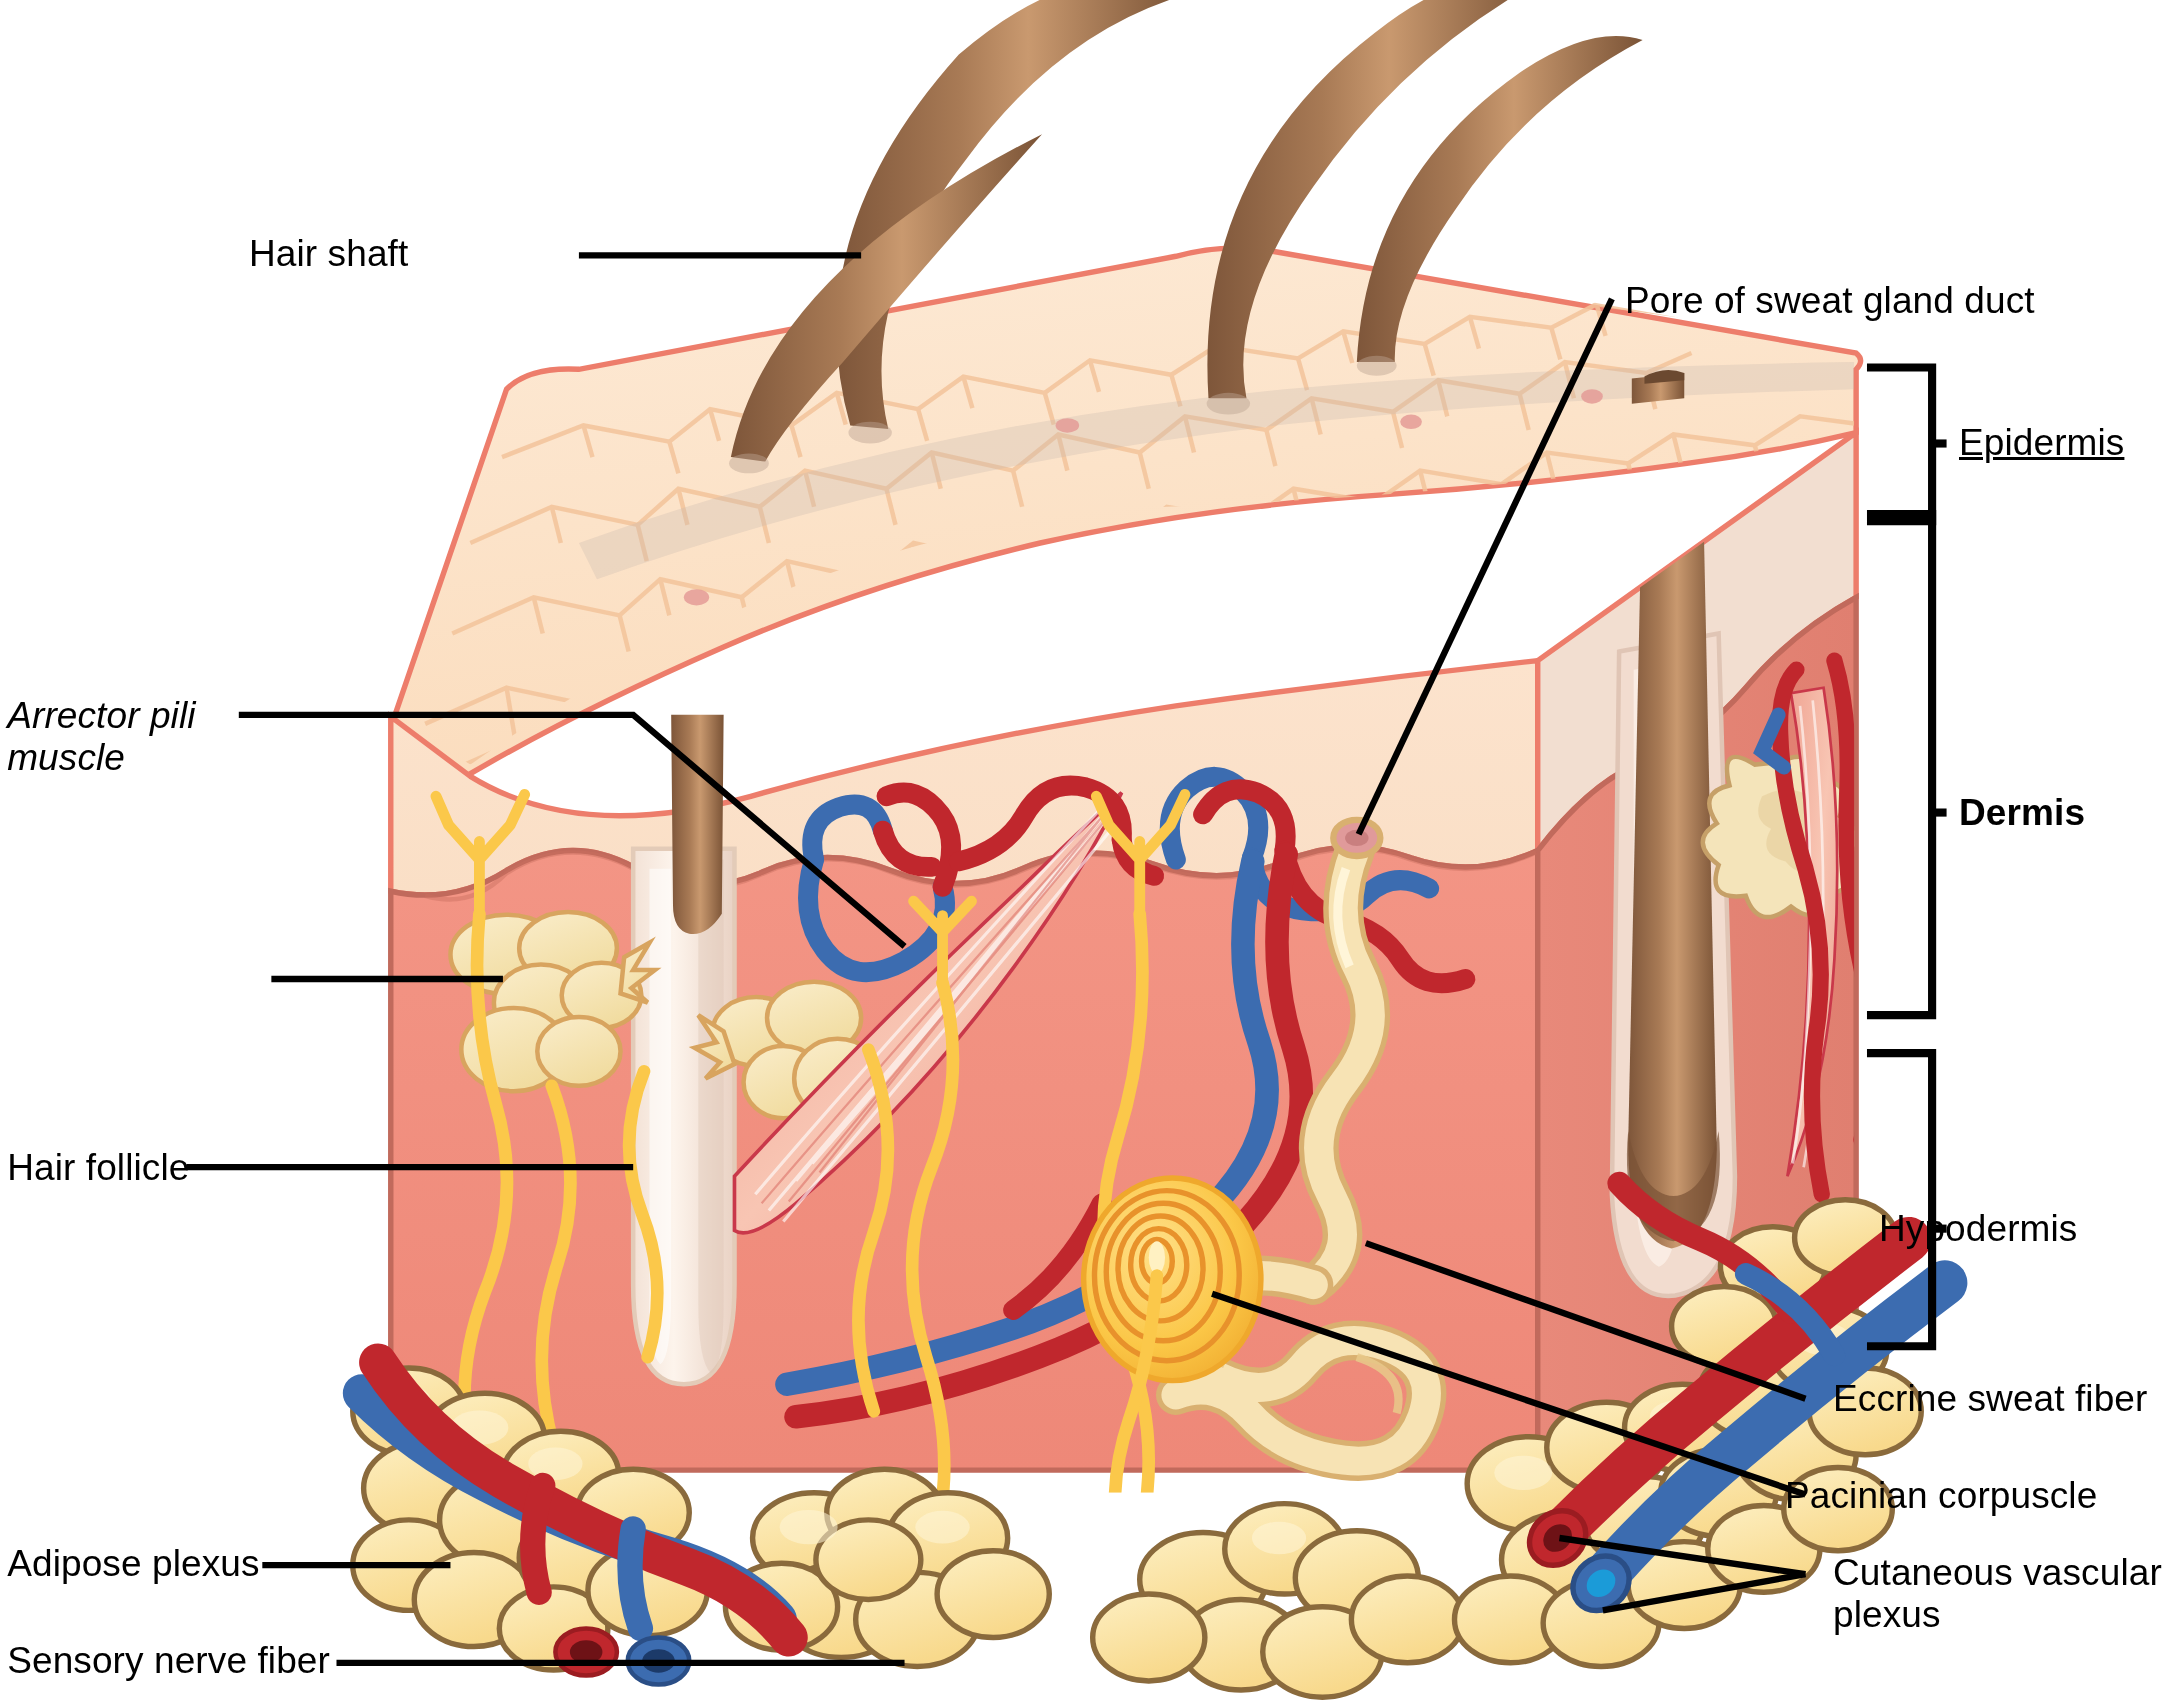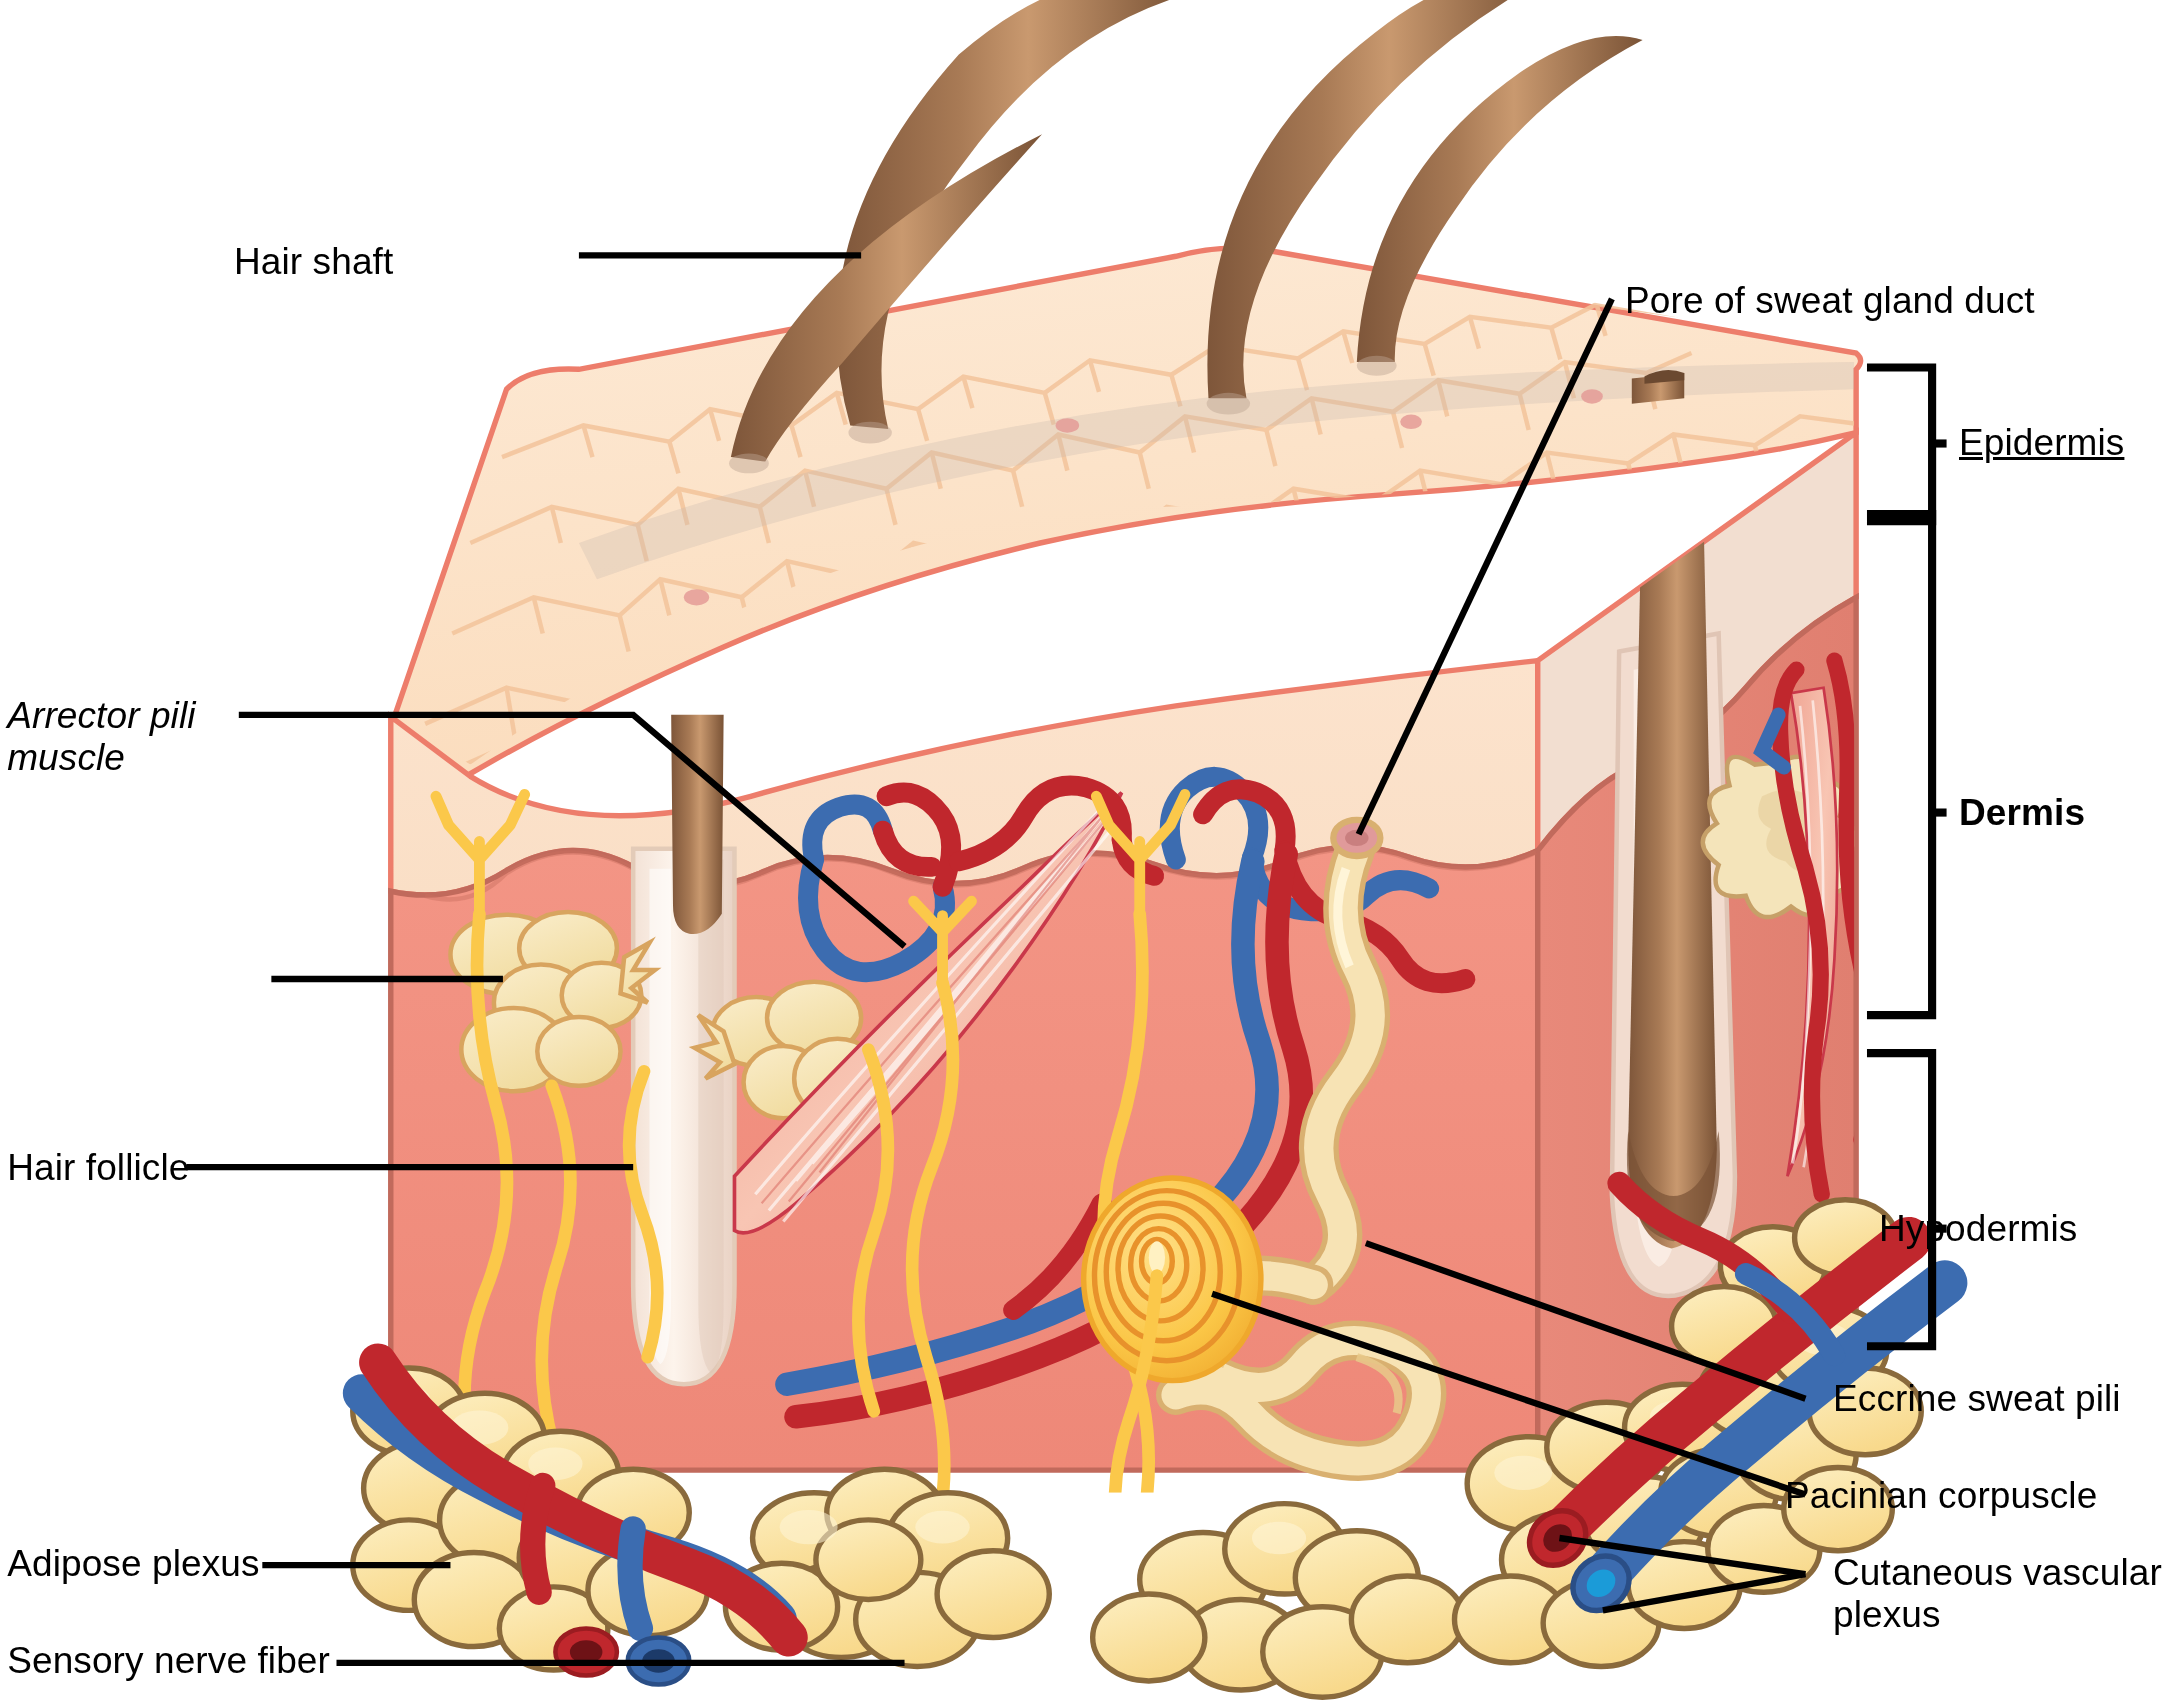--- a/index.html
+++ b/index.html
@@ -431,30 +431,30 @@
       <line x1="2136" y1="490" x2="2152" y2="490"></line>
 
       <polyline points="2064,568 2136,568 2136,1122 2064,1122"></polyline>
       <line x1="2136" y1="898" x2="2152" y2="898"></line>
 
       <polyline points="2064,1164 2136,1164 2136,1488 2064,1488"></polyline>
       <line x1="2136" y1="1358" x2="2152" y2="1358"></line>
     </g>
   </svg>
 
-  <div class="lbl l" style="left:234px;top:233px;margin-top:8px;">Hair shaft</div>
+  <div class="lbl l" style="left:249px;top:233px;">Hair shaft</div>
   <div class="lbl l" style="left:7.2px;top:695px;font-style:italic;">Arrector pili
 muscle</div>
   <div class="lbl l" style="left:7.2px;top:1147px;">Hair follicle</div>
   <div class="lbl l" style="left:7.2px;top:1543px;">Adipose plexus</div>
   <div class="lbl l" style="left:7.2px;top:1640px;">Sensory nerve fiber</div>
 
   <div class="lbl r" style="left:1625px;top:280px;">Pore of sweat gland duct</div>
   <div class="lbl r" style="left:1959px;top:422px;text-decoration:underline;">Epidermis</div>
   <div class="lbl r" style="left:1959px;top:792px;font-weight:bold;">Dermis</div>
   <div class="lbl r" style="left:1879px;top:1208px;">Hypodermis</div>
-  <div class="lbl r" style="left:1833px;top:1378px;">Eccrine sweat pili</div>
+  <div class="lbl r" style="left:1833px;top:1378px;">Eccrine sweat fiber</div>
   <div class="lbl r" style="left:1785px;top:1475px;">Pacinian corpuscle</div>
   <div class="lbl r" style="left:1833px;top:1552px;">Cutaneous vascular
 plexus</div>
 
 </div>
 
 
 </body></html>

